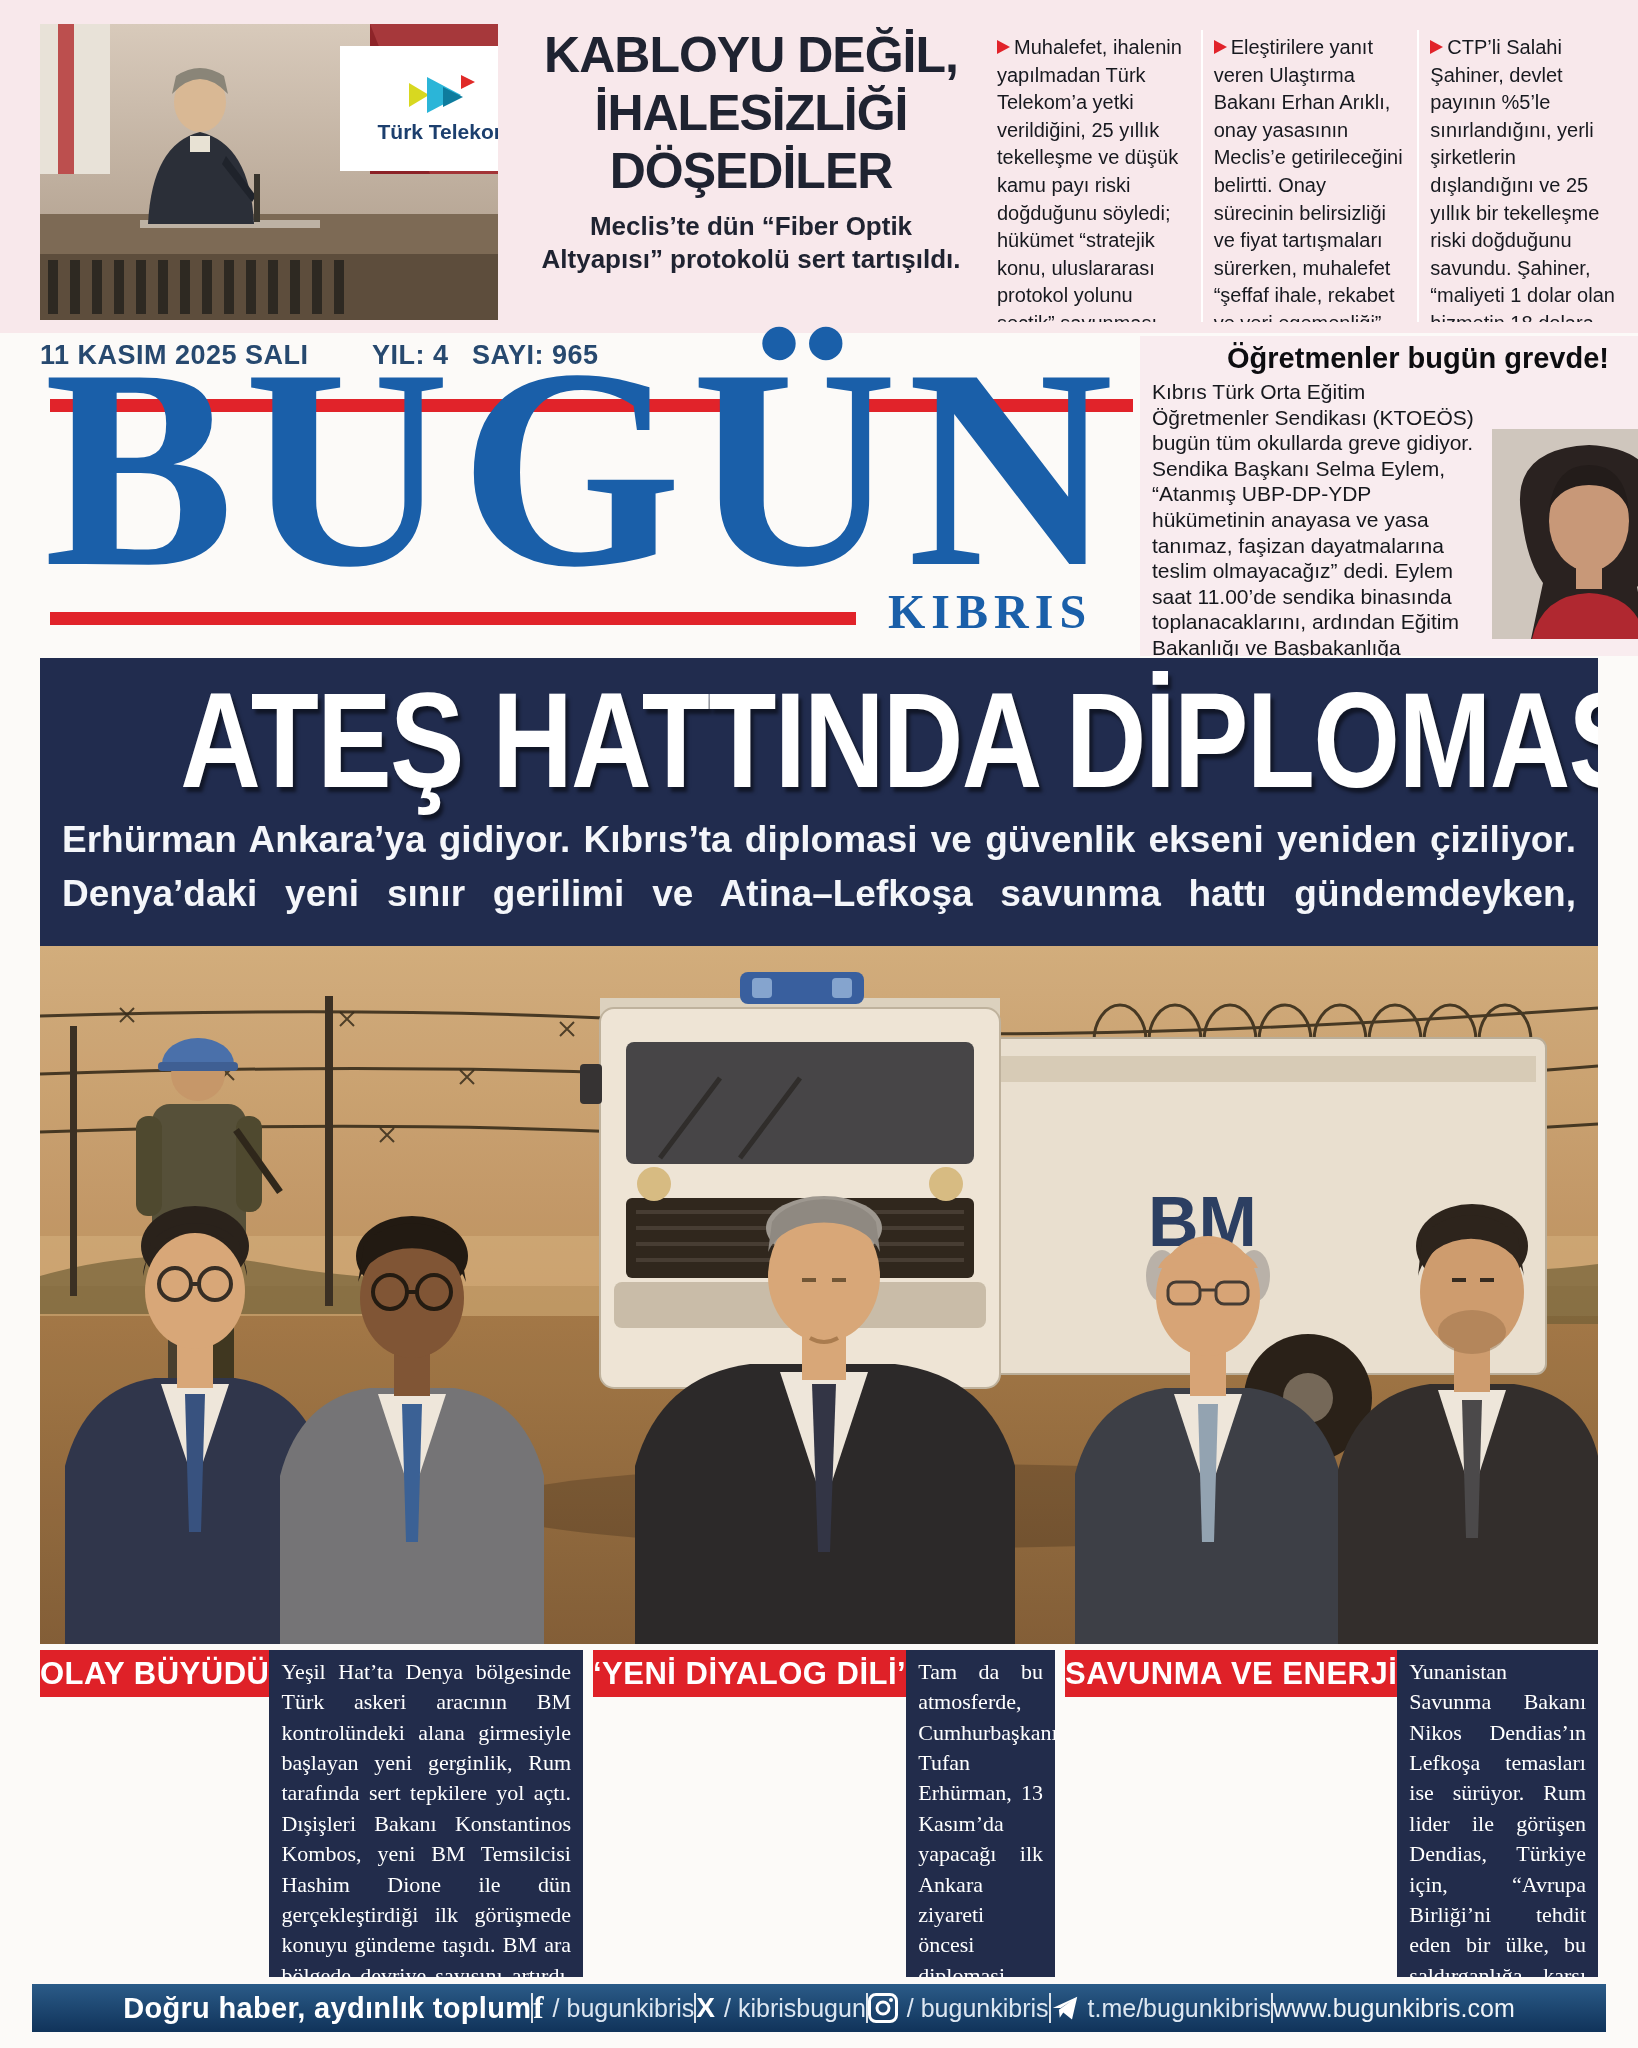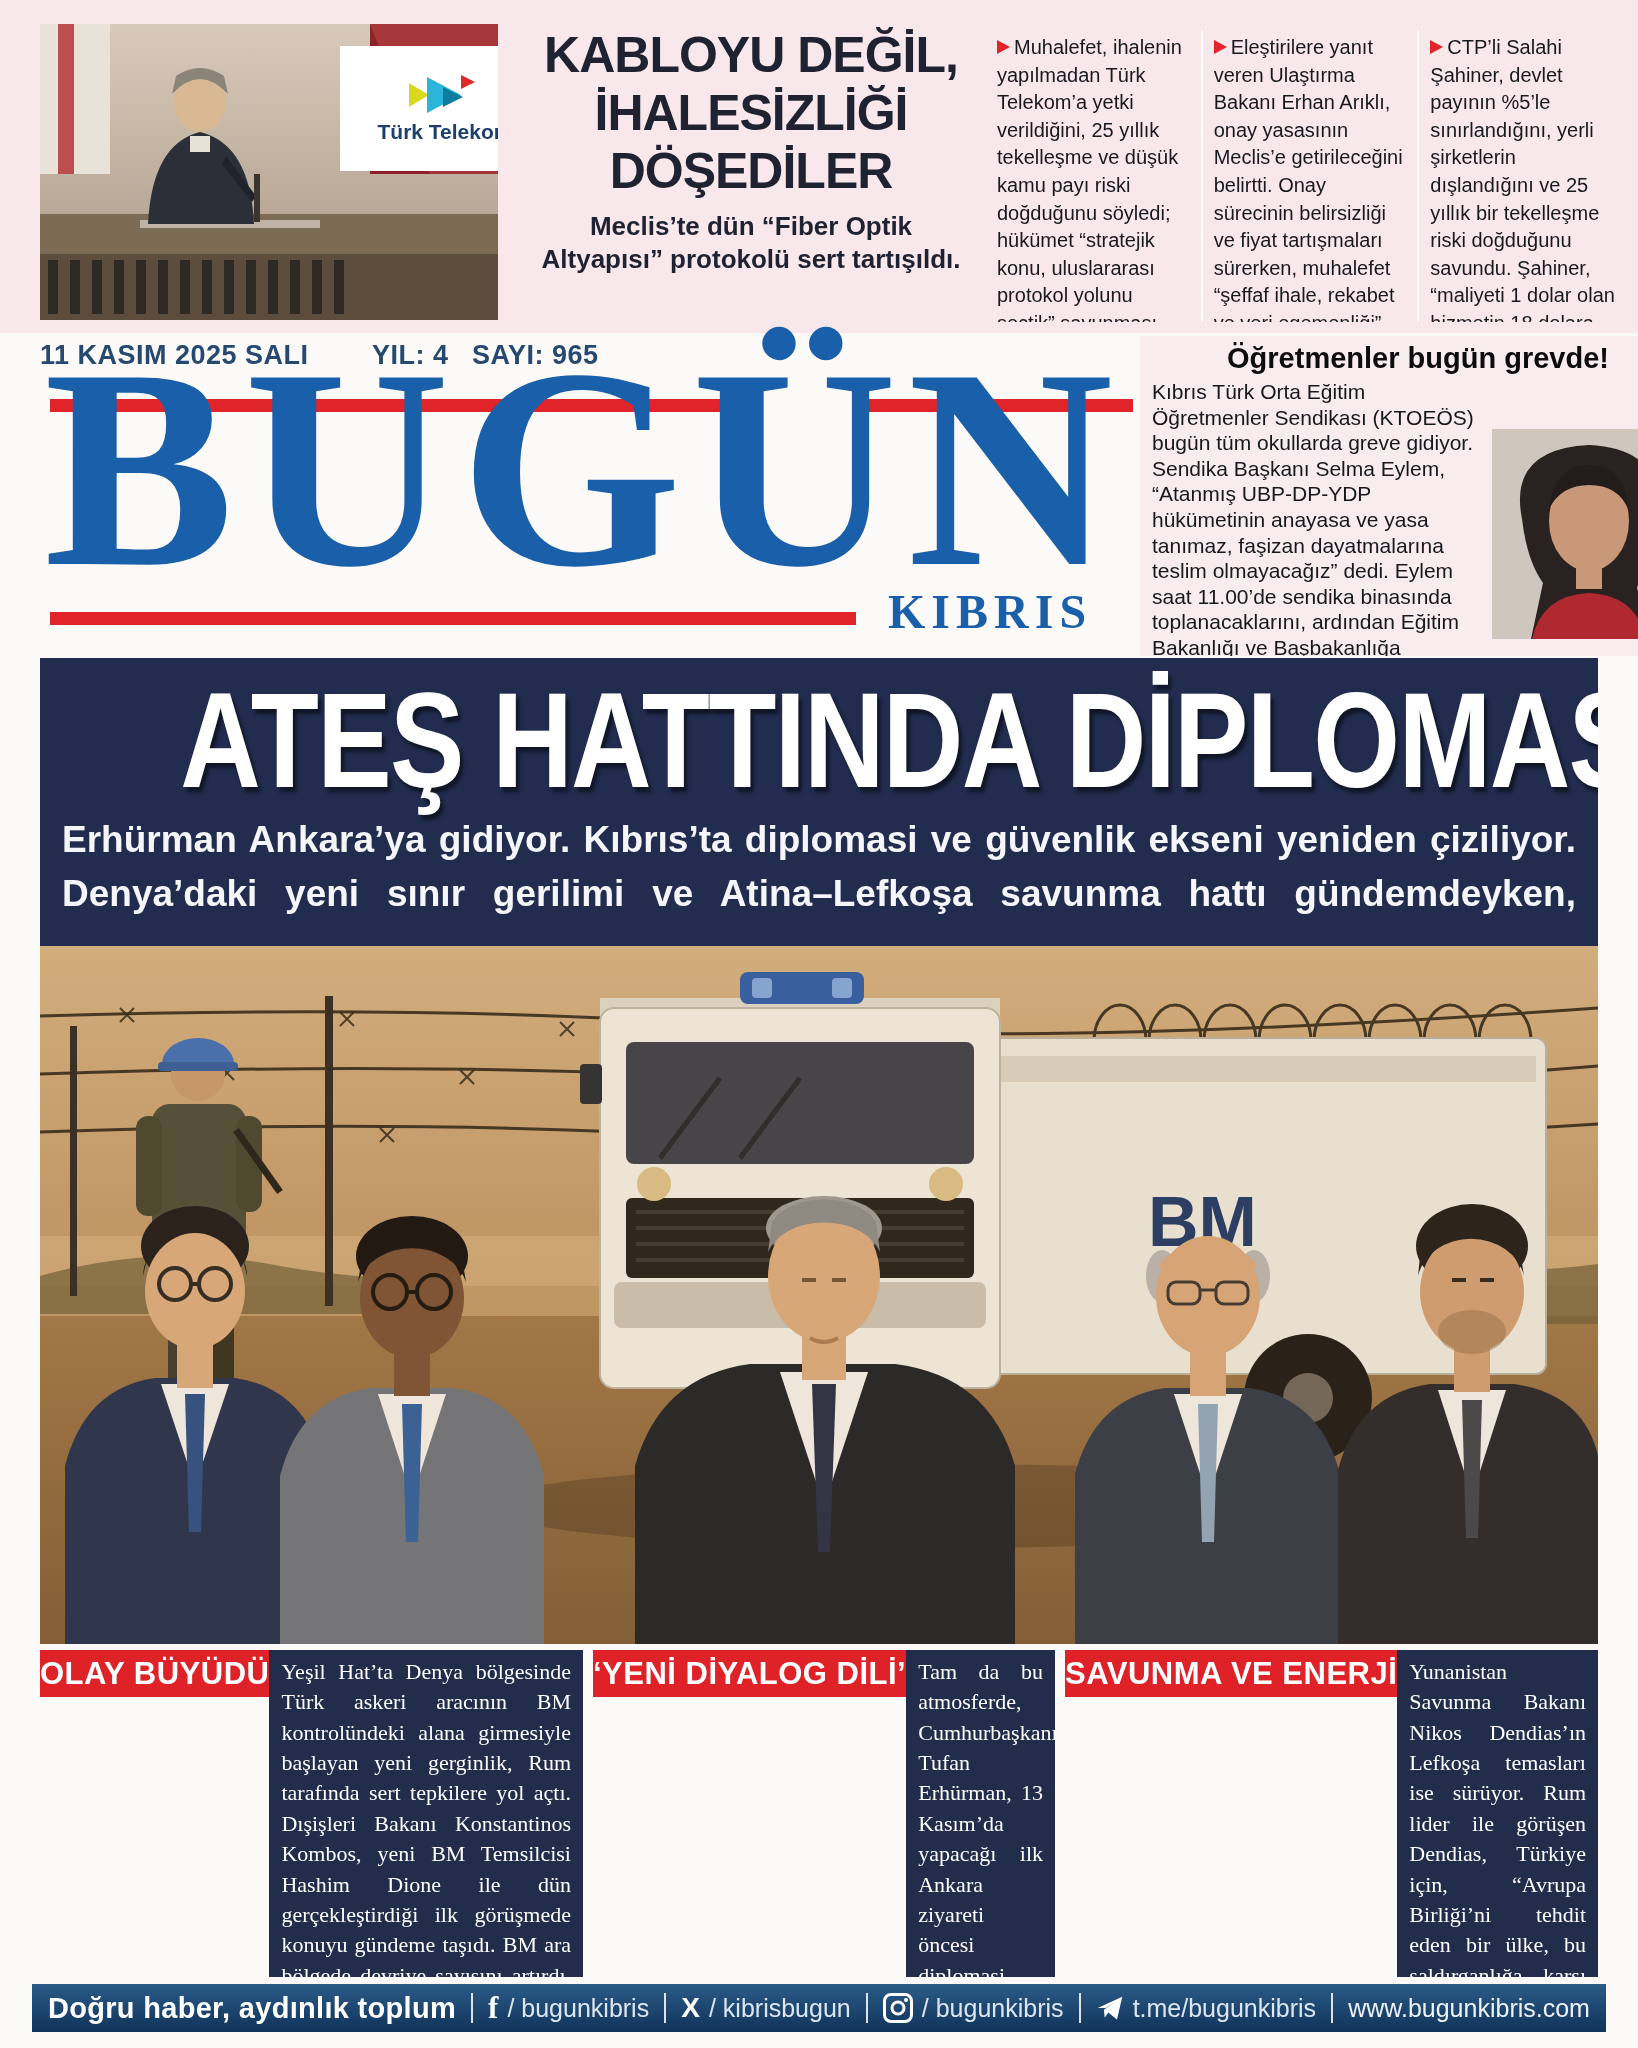--- a/index.html
+++ b/index.html
@@ -54,21 +54,21 @@
   .article{display:flex;flex-direction:row;overflow:hidden;}
   .a1{flex:0 0 543px;} .a2{flex:0 0 462px;} .a3{flex:0 0 533px;}
   .article-head{height:47px;background:#df2128;color:#fff;font-weight:bold;font-size:31px;
                 display:flex;align-items:center;justify-content:center;letter-spacing:.5px;flex:none;}
   .article-body{background:#222c4b;color:#fff;padding:7px 12px;font-size:22px;line-height:1.38;
                 text-align:justify;flex:1;overflow:hidden;font-family:Liberation Serif, serif;}
 
   
   .footer-bar{position:absolute;left:32px;top:1984px;width:1574px;height:48px;
               background:linear-gradient(180deg,#2b5b88,#10335a);display:flex;align-items:center;
-              padding:0 16px;box-sizing:border-box;justify-content:space-between;color:#fff;}
+              padding:0 16px;box-sizing:border-box;justify-content:center;color:#fff;}
   .slogan{font-size:29px;font-weight:bold;letter-spacing:.3px;}
   .sep{width:2px;height:30px;background:rgba(255,255,255,.85);flex:none;}
   .social{display:flex;align-items:center;gap:9px;}
   .handle{font-size:25px;color:#dde7f2;}
   .site{font-size:25px;color:#eef3f8;}
   .fb-glyph{font-family:"Liberation Serif",serif;font-weight:bold;font-size:31px;}
   .x-glyph{font-weight:bold;font-size:28px;}
   .ig-icon{position:relative;width:24px;height:24px;border:3px solid #fff;border-radius:8px;display:inline-block;}
   .ig-icon::before{content:"";position:absolute;left:50%;top:50%;width:9px;height:9px;border:3px solid #fff;
                    border-radius:50%;transform:translate(-50%,-50%);}

